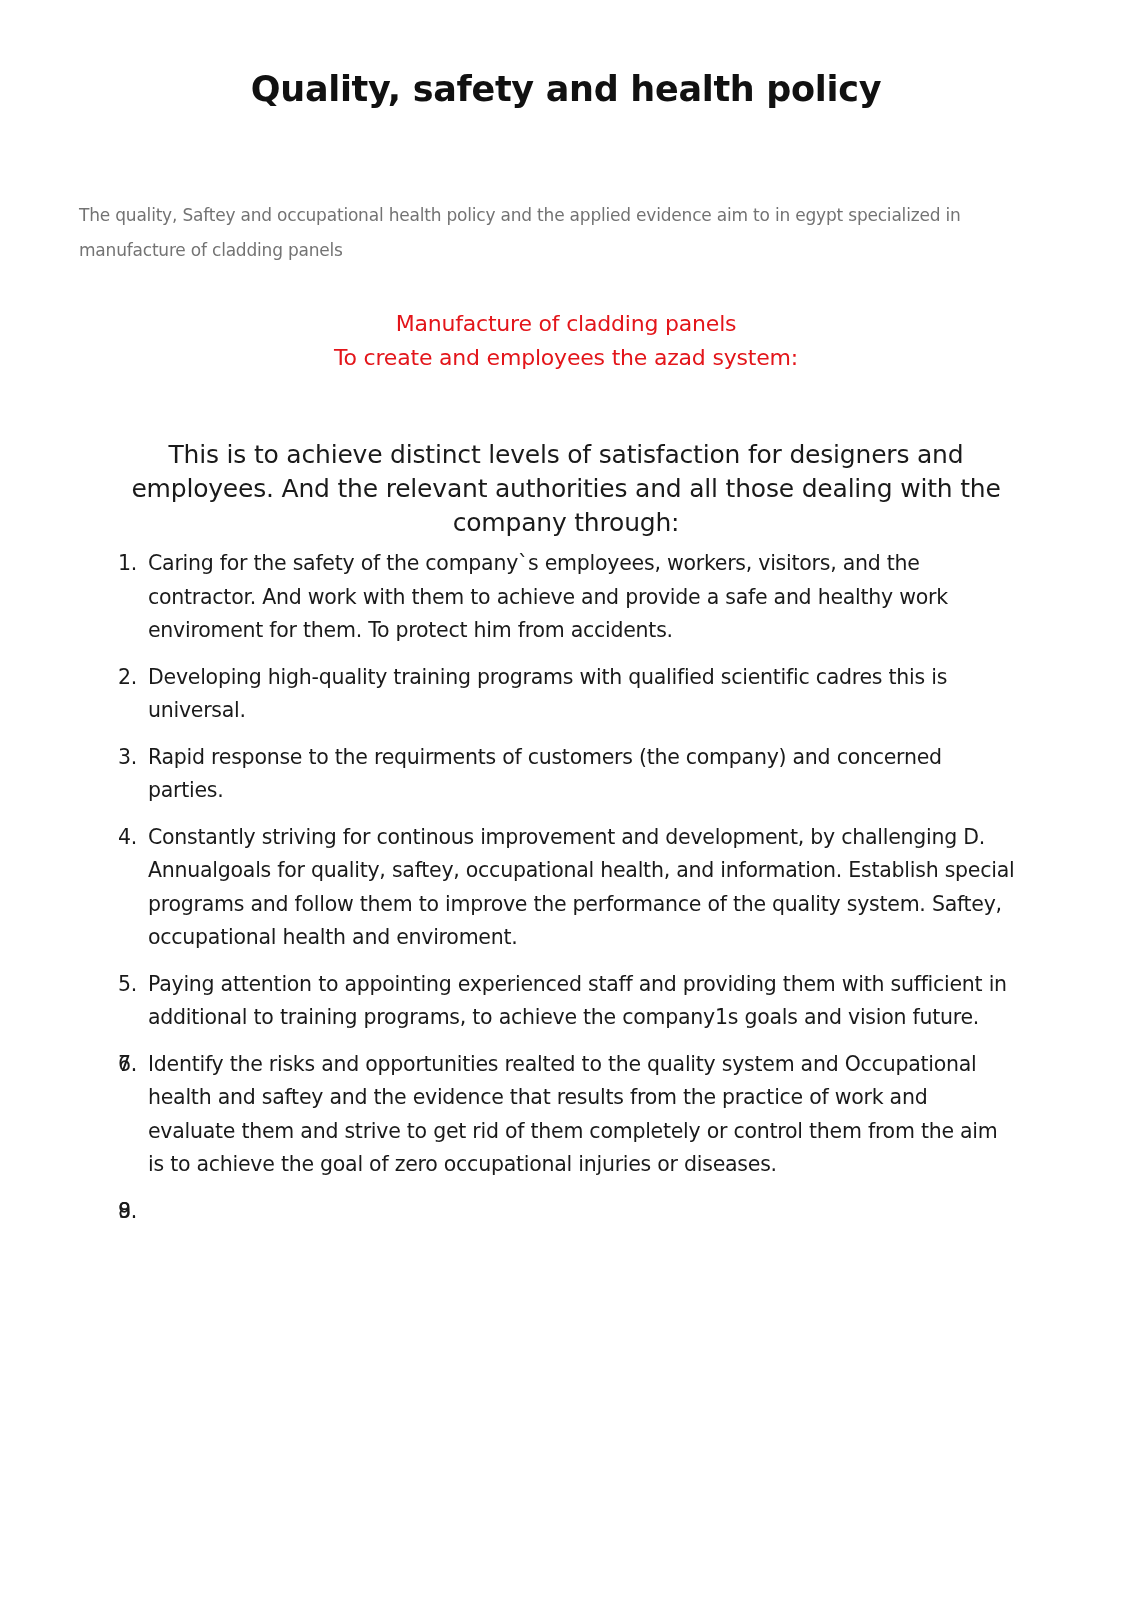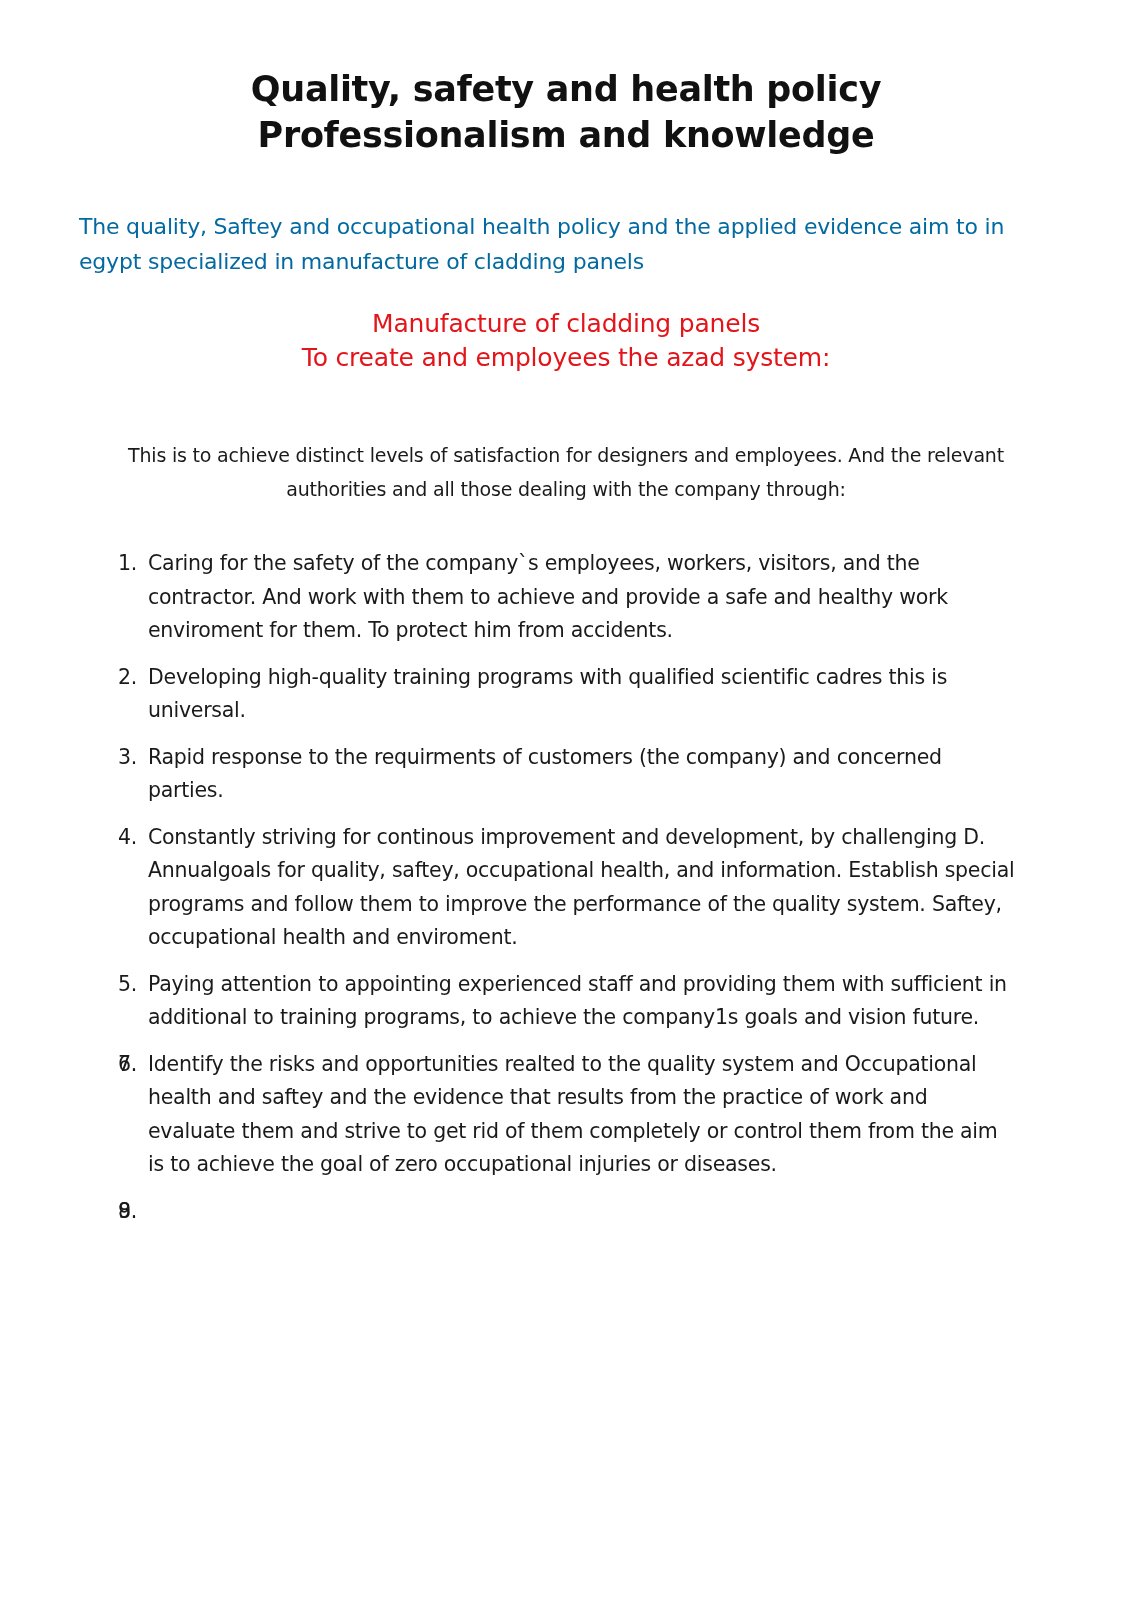--- a/index.html
+++ b/index.html
@@ -8,51 +8,50 @@
     font-family: "DejaVu Sans", sans-serif; color: #1a1a1a;
   }
   .title {
     position: absolute; left: 0; top: 66px; width: 1132px;
     text-align: center; font-weight: bold; font-size: 35px; line-height: 46px;
     color: #111; letter-spacing: -0.3px;
     font-family: "DejaVu Sans", sans-serif;
   }
   .title div { display: block; }
   .intro {
-    position: absolute; left: 79px; top: 209px; width: 985px;
-    font-size: 22px; line-height: 35px; letter-spacing: -0.2px;
-    font-family: "DejaVu Sans", sans-serif; color: #0369a1;
+    position: absolute; left: 79px; top: 198px; width: 985px;
+    font-size: 17px; line-height: 35px; letter-spacing: -0.2px;
+    font-family: "DejaVu Sans", sans-serif; color: #737373;
   }
   .red-block {
     position: absolute; left: 0; top: 307px; width: 1132px; text-align: center;
-    color: #e3151a; font-size: 25px; line-height: 33.5px; letter-spacing: -0.2px;
+    color: #e3151a; font-size: 22px; line-height: 33.5px; letter-spacing: -0.2px;
     font-family: "DejaVu Sans", sans-serif;
   }
   .red-block div { display: block; }
   .achieve {
     position: absolute; left: 100px; top: 438px; width: 932px; text-align: center;
-    font-size: 19px; line-height: 34px; letter-spacing: -0.2px;
+    font-size: 25px; line-height: 34px; letter-spacing: -0.2px;
   }
   .policy-list {
     position: absolute; left: 118px; top: 547px; width: 900px;
     margin: 0; padding: 0; list-style: none;
   }
   .policy-item {
     position: relative; padding-left: 30px;
     font-size: 20.5px; line-height: 33.5px; letter-spacing: -0.25px;
     margin-bottom: 13px; color: #1a1a1a;
   }
   .item-num { position: absolute; left: 0; top: 0; }
 </style>
 </head>
 <body>
 
 <div class="title">
   <div>Quality, safety and health policy</div>
-  <div>Professionalism and knowledge</div>
 </div>
 
 <div class="intro">The quality, Saftey and occupational health policy and the applied evidence aim to in egypt specialized in manufacture of cladding panels</div>
 
 <div class="red-block">
   <div>Manufacture of cladding panels</div>
   <div>To create and employees the azad system:</div>
 </div>
 
 <div class="achieve">This is to achieve distinct levels of satisfaction for designers and employees. And the relevant authorities and all those dealing with the company through:</div>

